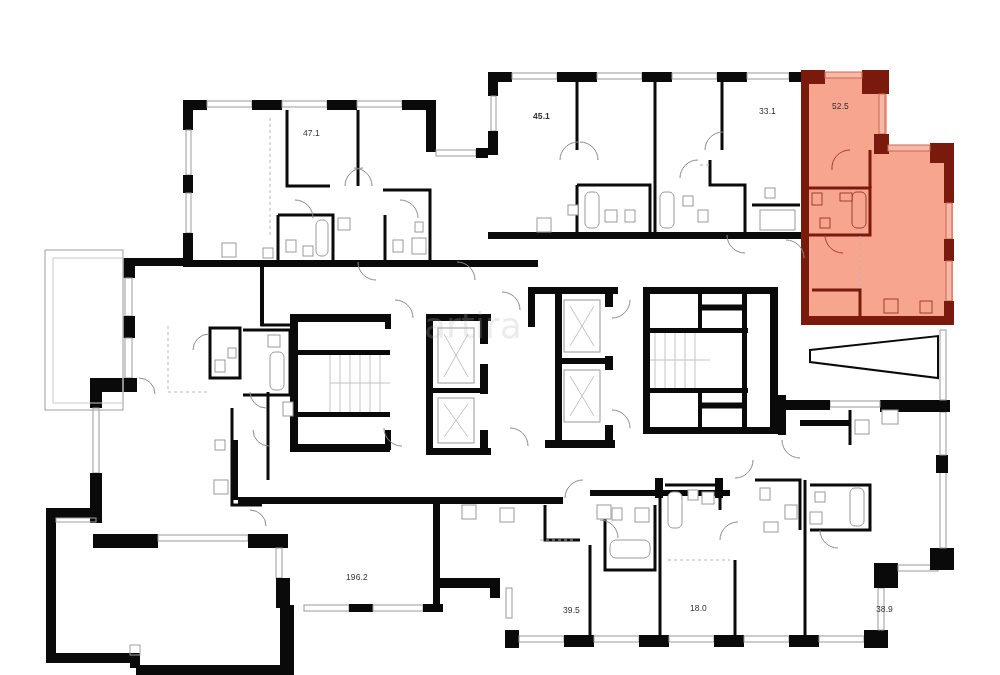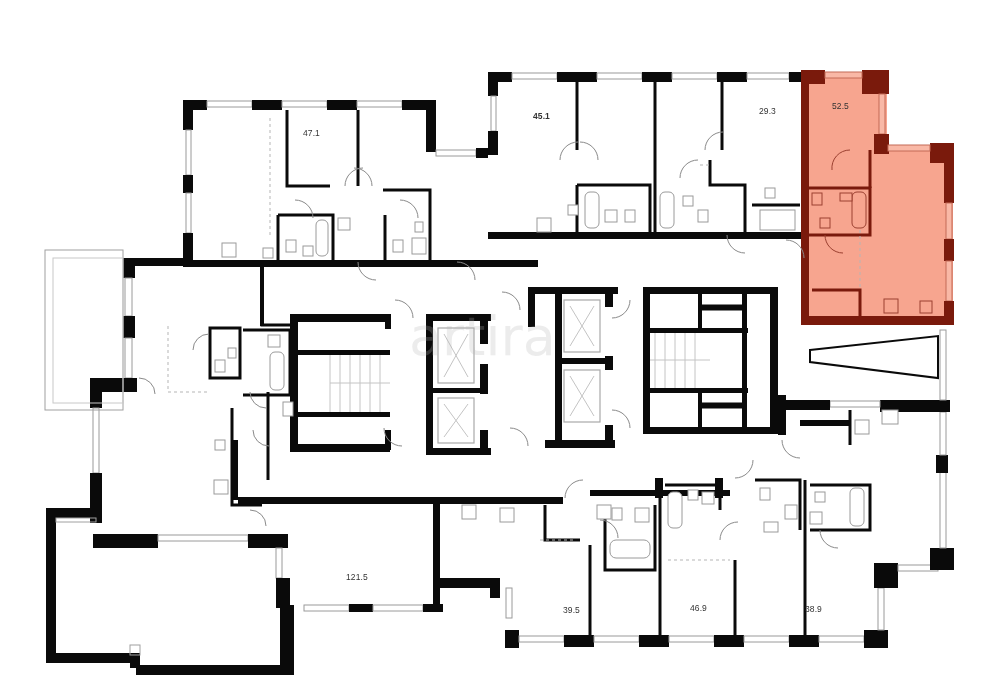--- a/index.html
+++ b/index.html
@@ -13,21 +13,21 @@
     .dash { stroke: #b5b5b5; stroke-width: 1; stroke-dasharray: 3 3; fill: none; }
     .stair { stroke: #c4c4c4; stroke-width: 1; fill: none; }
     .lift { fill: #ffffff; stroke: #a8a8a8; stroke-width: 1.2; }
     .hl-fill { fill: #f7a58f; }
     .hl-wall { fill: #7a1a0c; }
     .hl-thin { stroke: #7a1a0c; stroke-width: 3; fill: none; }
     .hl-win { fill: #f9b8a6; stroke: #c46b57; stroke-width: 1; }
     .hl-fix { fill: #f7a58f; stroke: #9b4030; stroke-width: 1; }
     .hl-door { fill: none; stroke: #9b4030; stroke-width: 1; }
     .label { position: absolute; font-size: 8.5px; color: #333333; letter-spacing: 0.1px; }
-    .watermark { position: absolute; left: 409px; top: 305px; font-size: 54px; color: rgba(180,180,180,0.25); font-family: "DejaVu Sans", sans-serif; }
+    .watermark { position: absolute; left: 424px; top: 305px; font-size: 36px; color: rgba(180,180,180,0.25); font-family: "DejaVu Sans", sans-serif; }
   </style>
 </head>
 <body>
 
 <svg id="plan" viewBox="0 0 1000 675" xmlns="http://www.w3.org/2000/svg">
 
   <g>
     <polygon class="hl-fill" points="805,72 887,72 887,145 953,145 953,323 805,323"></polygon>
     <rect class="hl-wall" x="801" y="70" width="24" height="14"></rect>
     <rect class="hl-wall" x="862" y="70" width="27" height="24"></rect>
@@ -349,18 +349,18 @@
   <g>
     <rect x="56" y="518" width="40" height="4" fill="none" stroke="#a0a0a0" stroke-width="1"></rect>
     <rect x="130" y="645" width="10" height="10" fill="none" stroke="#a0a0a0" stroke-width="1"></rect>
   </g>
 </svg>
 
 <div class="watermark">artira</div>
 
 <span class="label" style="left:303px; top:128px;">47.1</span>
 <span class="label" style="left:533px; top:111px;font-weight:bold;">45.1</span>
-<span class="label" style="left:759px; top:106px;">29.3</span>
+<span class="label" style="left:759px; top:106px;">33.1</span>
 <span class="label" style="left:832px; top:101px;">52.5</span>
-<span class="label" style="left:346px; top:572px;">121.5</span>
+<span class="label" style="left:346px; top:572px;">196.2</span>
 <span class="label" style="left:563px; top:605px;">39.5</span>
-<span class="label" style="left:690px; top:603px;">46.9</span>
-<span class="label" style="left:805px; top:604px;">38.9</span>
+<span class="label" style="left:690px; top:603px;">18.0</span>
+<span class="label" style="left:876px; top:604px;">38.9</span>
 
 </body></html>

